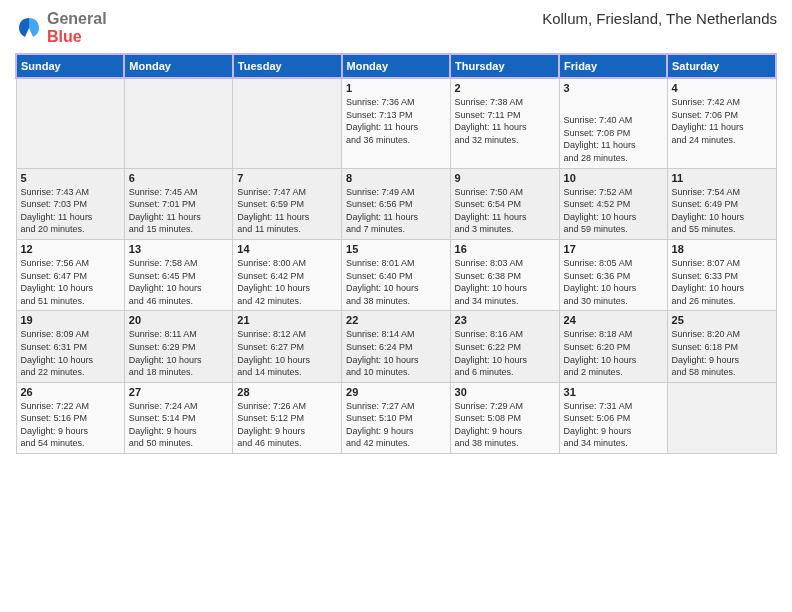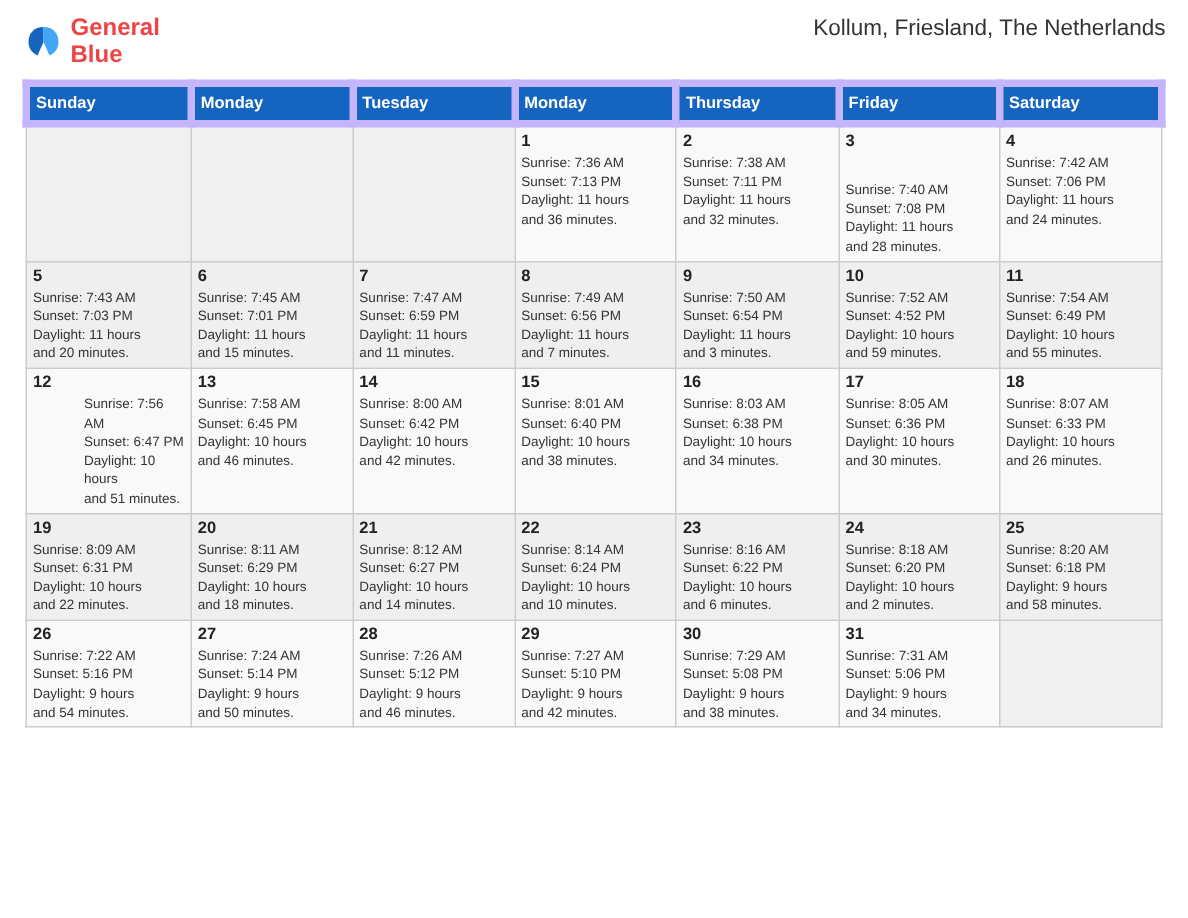--- a/index.html
+++ b/index.html
@@ -25,21 +25,21 @@
     .logo {
       display: flex;
       align-items: center;
       gap: 4px;
     }
     .logo-text {
       font-size: 16px;
       font-weight: bold;
       line-height: 1.1;
     }
-    .logo-general { color: #ef4444; }
+    .logo-general { color: #737373; }
     .logo-blue { color: #ef4444; }
     .logo-icon {
       width: 28px;
       height: 28px;
     }
     .title-block {
       text-align: right;
     }
     .title-block h1 {
       font-size: 32px;
@@ -56,21 +56,21 @@
       border-collapse: collapse;
       font-size: 10px;
     }
     .calendar thead tr th {
       background: #1565c0;
       color: #fff;
       font-size: 11px;
       font-weight: bold;
       padding: 5px 4px;
       text-align: left;
-      border: 5px solid #c4b5fd;
+      border: 2px solid #c4b5fd;
     }
     .calendar tbody tr td {
       border: 1px solid #ccc;
       vertical-align: top;
       padding: 3px 4px;
       width: 113px;
       min-height: 70px;
       font-size: 9.5px;
       color: #222;
       background: #fff;
@@ -209,21 +209,21 @@
             <span class="day-number">11</span>
             <div class="day-info" style="white-space: pre-line;">Sunrise: 7:54 AM
 Sunset: 6:49 PM
 Daylight: 10 hours
 and 55 minutes.</div>
           </td>
         </tr>
         <tr>
           <td>
             <span class="day-number">12</span>
-            <div class="day-info" style="white-space: pre-line; margin-left: 34px;">Sunrise: 7:56 AM
+            <div class="day-info" style="white-space: pre-line;">Sunrise: 7:56 AM
 Sunset: 6:47 PM
 Daylight: 10 hours
 and 51 minutes.</div>
           </td>
           <td>
             <span class="day-number">13</span>
             <div class="day-info" style="white-space: pre-line;">Sunrise: 7:58 AM
 Sunset: 6:45 PM
 Daylight: 10 hours
 and 46 minutes.</div>

